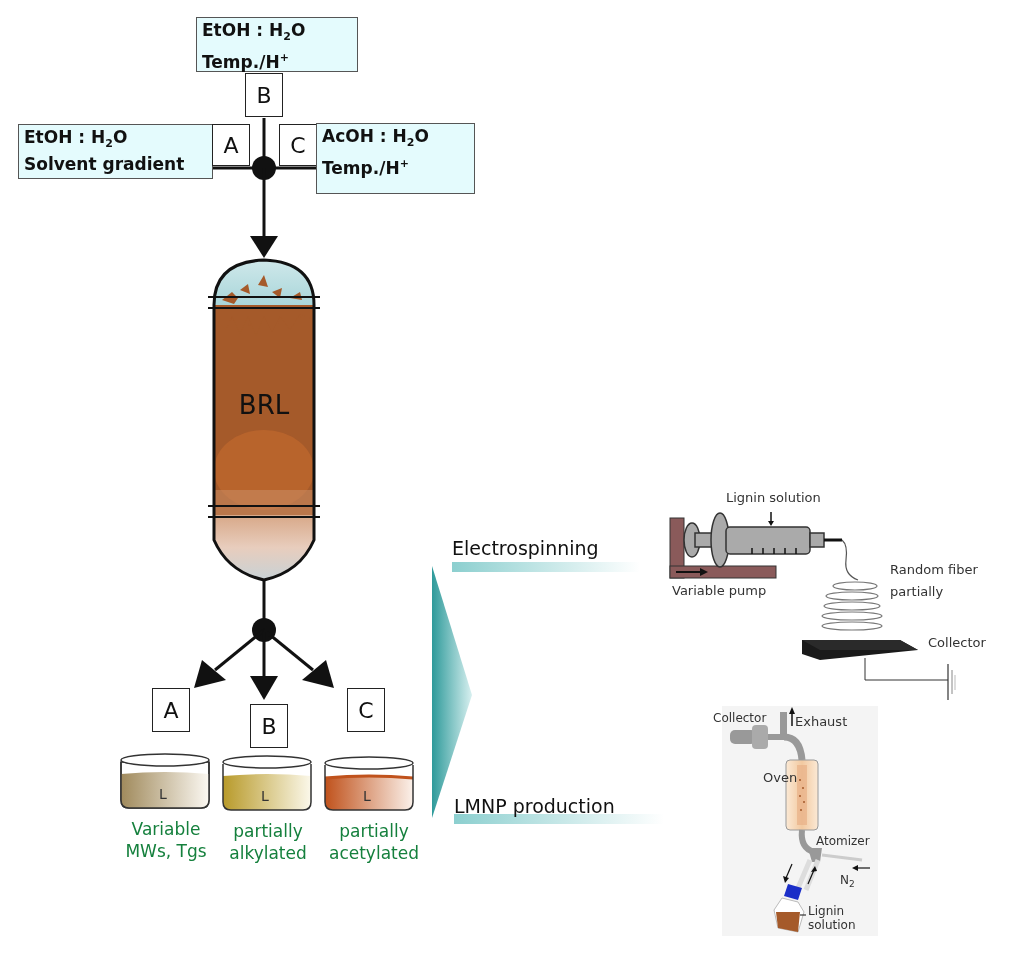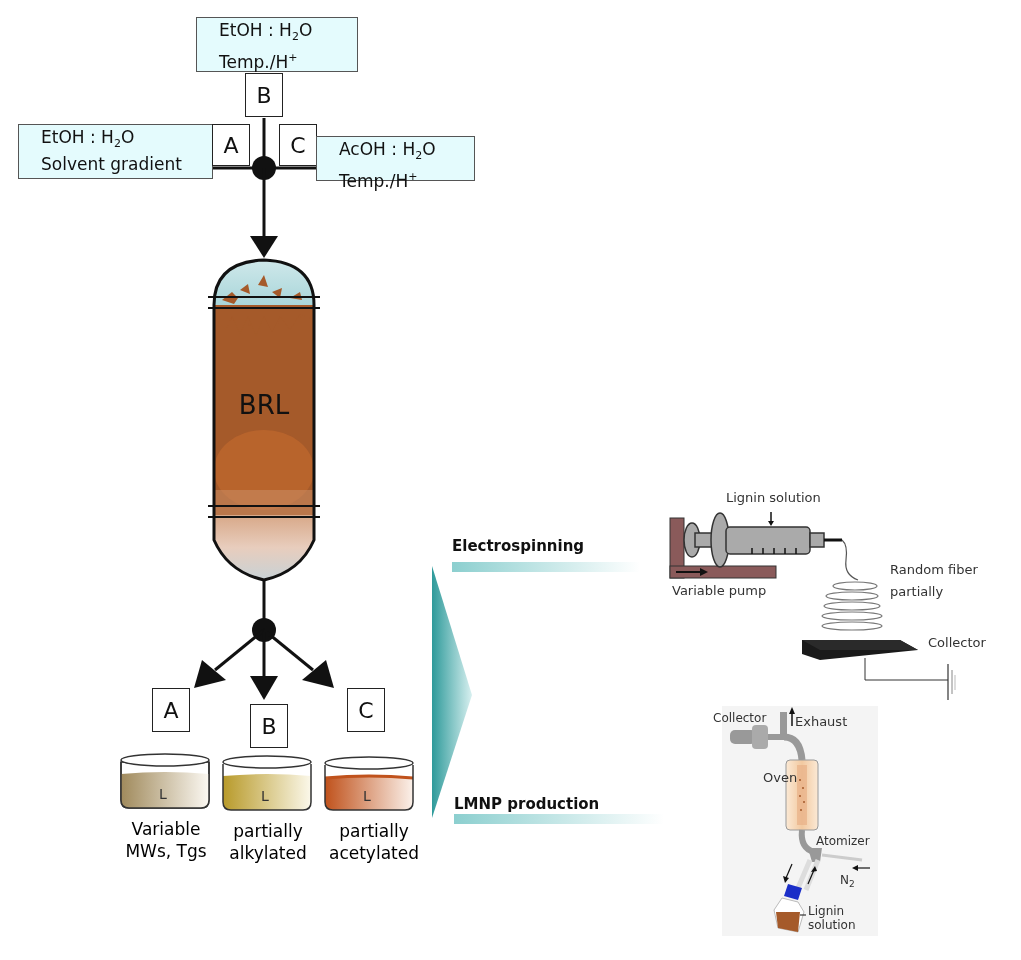--- a/index.html
+++ b/index.html
@@ -1,21 +1,21 @@
 <!DOCTYPE html>
 <html><head>
 <meta charset="utf-8">
 <style>
   html, body { margin: 0; padding: 0; background: #ffffff; }
   body { width: 1021px; height: 960px; position: relative; overflow: hidden; font-family: "DejaVu Sans", sans-serif; }
   .abs { position: absolute; }
-  .cond-box { position: absolute; background: #e4fbfd; border: 1.5px solid #555; font-family: "DejaVu Sans", sans-serif; font-weight: normal; font-size: 17px; line-height: 21px; color: #111; padding: 2px 22px; box-sizing: border-box; white-space: nowrap; }
+  .cond-box { position: absolute; background: #e4fbfd; border: 1.5px solid #555; font-family: "DejaVu Sans", sans-serif; font-weight: bold; font-size: 17px; line-height: 21px; color: #111; padding: 2px 5px; box-sizing: border-box; white-space: nowrap; }
   .letter-box { position: absolute; background: #fff; border: 1.5px solid #222; font-family: "DejaVu Sans", sans-serif; font-size: 22px; color: #111; display: flex; align-items: center; justify-content: center; box-sizing: border-box; }
-  .caption { position: absolute; font-family: "DejaVu Sans", sans-serif; font-size: 17px; line-height: 22px; color: #000000; text-align: center; white-space: nowrap; }
-  .proc-label { position: absolute; font-family: "DejaVu Sans", sans-serif; font-weight: bold; font-size: 15px; color: #111; white-space: nowrap; }
+  .caption { position: absolute; font-family: "DejaVu Sans", sans-serif; font-size: 17px; line-height: 22px; color: #15803d; text-align: center; white-space: nowrap; }
+  .proc-label { position: absolute; font-family: "DejaVu Sans", sans-serif; font-weight: normal; font-size: 19px; color: #111; white-space: nowrap; }
   .proc-bar { position: absolute; height: 10px; background: linear-gradient(to right, #8ccfcf, #ffffff); }
   .small { position: absolute; font-family: "DejaVu Sans", sans-serif; font-size: 13px; color: #333; white-space: nowrap; }
   .tiny { position: absolute; font-family: "DejaVu Sans", sans-serif; font-size: 12px; color: #333; white-space: nowrap; }
   sub, sup { font-size: 11px; }
   svg { position: absolute; left: 0; top: 0; }
 </style>
 </head>
 <body>
 
 <svg width="1021" height="960" viewBox="0 0 1021 960">
@@ -184,21 +184,21 @@
 </div>
 <div class="letter-box" style="left:245px; top:73px; width:38px; height:44px;">B</div>
 
 <div class="cond-box" style="left:18px; top:124px; width:195px; height:55px;">
   <div><span>EtOH : H</span><sub>2</sub><span>O</span></div>
   <div>Solvent gradient</div>
 </div>
 <div class="letter-box" style="left:212px; top:124px; width:38px; height:42px;">A</div>
 
 <div class="letter-box" style="left:279px; top:124px; width:38px; height:42px;">C</div>
-<div class="cond-box" style="left:316px; top:136px; width:159px; height:45px;">
+<div class="cond-box" style="left:316px; top:123px; width:159px; height:71px;">
   <div><span>AcOH : H</span><sub>2</sub><span>O</span></div>
   <div><span>Temp./H</span><sup>+</sup></div>
 </div>
 
 <div class="abs" style="left:214px; top:390px; width:100px; text-align:center; font-family:'DejaVu Sans', sans-serif; font-size:26px; color:#111;">BRL</div>
 
 <div class="letter-box" style="left:152px; top:688px; width:38px; height:44px;">A</div>
 <div class="letter-box" style="left:250px; top:704px; width:38px; height:44px;">B</div>
 <div class="letter-box" style="left:347px; top:688px; width:38px; height:44px;">C</div>
 

